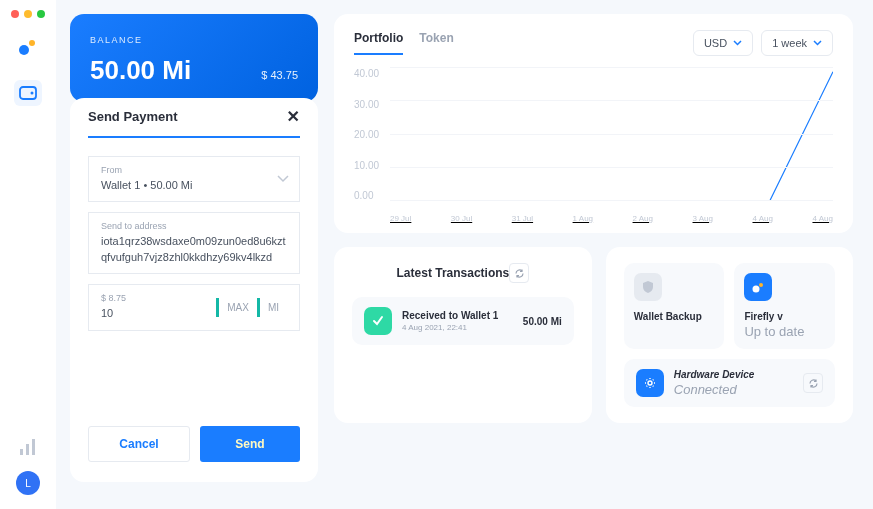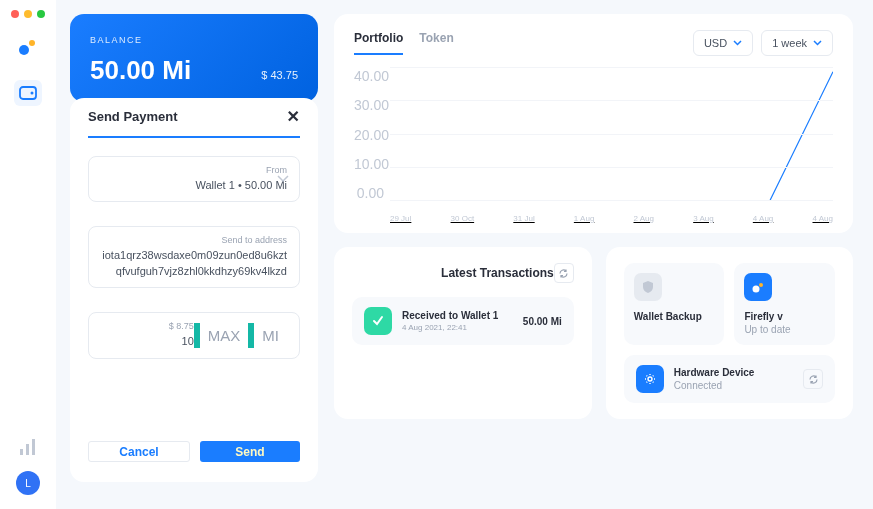--- a/index.html
+++ b/index.html
@@ -20,67 +20,67 @@
 .left-col { width: 248px; }
 .balance-card { background: linear-gradient(135deg, #1a7dff 0%, #0062e0 100%); border-radius: 14px; padding: 21px 20px 16px; color: #fff; }
 .balance-label { font-size: 9px; letter-spacing: 1.5px; opacity: 0.85; }
 .balance-row { display: flex; justify-content: space-between; align-items: baseline; margin-top: 10px; }
 .balance-amount { font-size: 26px; font-weight: 600; }
 .balance-fiat { font-size: 11px; opacity: 0.9; }
 .payment-card { background: #fff; border-radius: 14px; margin-top: -4px; padding: 9px 18px 20px; height: 384px; display: flex; flex-direction: column; }
 .payment-header { display: flex; justify-content: space-between; align-items: center; padding-bottom: 10px; border-bottom: 2px solid #1a7dff; margin-bottom: 18px; }
 .payment-title { font-size: 13px; font-weight: 600; color: #2a2e3a; }
 .close-btn { font-size: 16px; font-weight: 600; color: #2a2e3a; cursor: pointer; }
-.field { border: 1px solid #e6eaf0; border-radius: 8px; padding: 8px 12px; margin-bottom: 24px; position: relative; text-align: right; }
+.field { border: 1px solid #e6eaf0; border-radius: 0; padding: 8px 12px; margin-bottom: 10px; position: relative; }
 .field-label { font-size: 9px; color: #9aa3b2; margin-bottom: 3px; }
 .field-value { font-size: 11px; color: #48515f; word-break: break-all; line-height: 1.4; }
 .chevron { position: absolute; right: 10px; top: 50%; transform: translateY(-50%); }
 .amount-field { display: flex; align-items: center; }
 .amount-left { flex: 1; }
-.amount-btn { font-size: 15px; color: #9aa3b2; padding: 4px 8px; border-left: 6px solid #14b8a6; cursor: pointer; }
+.amount-btn { font-size: 10px; color: #9aa3b2; padding: 4px 8px; border-left: 3px solid #14b8a6; cursor: pointer; }
 .btn-row { display: flex; gap: 10px; margin-top: auto; }
-.btn { flex: 1; height: 21px; border-radius: 3px; border: none; font-size: 12px; font-weight: 600; cursor: pointer; }
+.btn { flex: 1; height: 36px; border-radius: 3px; border: none; font-size: 12px; font-weight: 600; cursor: pointer; }
 .btn-cancel { background: #fff; border: 1px solid #e6eaf0; color: #1a7dff; }
 .btn-send { background: #1a7dff; color: #fef9c3; }
 .right-col { flex: 1; display: flex; flex-direction: column; gap: 14px; }
 .chart-card { background: #fff; border-radius: 14px; padding: 16px 20px 10px; }
 .chart-header { display: flex; justify-content: space-between; align-items: center; margin-bottom: 12px; }
 .tabs { display: flex; gap: 16px; }
 .tab { font-size: 12px; font-weight: 600; color: #9aa3b2; padding-bottom: 8px; cursor: pointer; }
 .tab.active { color: #2a2e3a; border-bottom: 2px solid #1a7dff; }
 .selectors { display: flex; gap: 8px; }
 .selector { border: 1px solid #e6eaf0; border-radius: 6px; padding: 6px 10px; font-size: 11px; color: #48515f; display: flex; align-items: center; gap: 6px; cursor: pointer; }
 .chart-body { position: relative; height: 155px; }
 .y-axis { position: absolute; left: 0; top: 0; bottom: 22px; width: 30px; display: flex; flex-direction: column; justify-content: space-between; }
-.y-label { font-size: 14px; color: #c1c8d4; text-align: right; }
+.y-label { font-size: 10px; color: #c1c8d4; }
 .x-axis { position: absolute; left: 36px; right: 0; bottom: 0; display: flex; justify-content: space-between; text-decoration: underline; }
 .x-label { font-size: 8px; color: #c1c8d4; }
 .plot { position: absolute; left: 36px; right: 0; top: 0; bottom: 22px; }
 .grid-line { position: absolute; left: 0; right: 0; height: 1px; background: #f2f4f8; }
 .bottom-row { display: flex; gap: 14px; }
 .tx-card, .sec-card { background: #fff; border-radius: 14px; padding: 16px 18px; }
 .tx-card { flex: 1.05; }
 .sec-card { flex: 1; }
-.card-header { display: flex; justify-content: flex-end; align-items: center; margin-bottom: 14px; }
+.card-header { display: flex; justify-content: center; align-items: center; margin-bottom: 14px; }
 .card-title { font-size: 12px; font-weight: 600; color: #2a2e3a; }
 .refresh-btn { width: 20px; height: 20px; border: 1px solid #e6eaf0; border-radius: 4px; display: flex; align-items: center; justify-content: center; cursor: pointer; }
 .tx-item { background: #f7f9fc; border-radius: 10px; padding: 10px 12px; display: flex; align-items: center; gap: 10px; }
 .tx-icon { width: 28px; height: 28px; border-radius: 7px; background: #2ed9a5; display: flex; align-items: center; justify-content: center; }
 .tx-info { flex: 1; }
 .tx-title { font-size: 10px; font-weight: 600; color: #2a2e3a; }
 .tx-date { font-size: 8px; color: #9aa3b2; margin-top: 2px; }
 .tx-amount { font-size: 10px; font-weight: 600; color: #2a2e3a; }
 .sec-grid { display: flex; gap: 10px; margin-bottom: 10px; }
 .sec-tile { flex: 1; background: #f7f9fc; border-radius: 10px; padding: 10px; }
 .sec-tile-icon { width: 28px; height: 28px; border-radius: 7px; display: flex; align-items: center; justify-content: center; margin-bottom: 10px; }
 .sec-tile-icon.grey { background: #e6eaf0; }
 .sec-tile-icon.blue { background: #1a7dff; }
 .sec-tile-title { font-size: 10px; font-weight: 600; color: #2a2e3a; }
-.sec-tile-sub { font-size: 10px; color: #9aa3b2; margin-top: 2px; }
-.sec-device { background: #f7f9fc; border-radius: 10px; padding: 10px 12px; display: flex; align-items: center; gap: 10px; }
+.sec-tile-sub { font-size: 13px; color: #9aa3b2; margin-top: 2px; }
+.sec-device { background: #f7f9fc; border-radius: 10px; padding: 10px 12px; display: flex; align-items: center; gap: 10px; font-style: italic; }
 .sec-device-icon { width: 28px; height: 28px; border-radius: 7px; background: #1a7dff; display: flex; align-items: center; justify-content: center; }
 .sec-device-info { flex: 1; }
 </style>
 </head>
 <body>
 
 <div class="sidebar">
   <div class="window-controls">
     <div class="dot red"></div>
     <div class="dot yellow"></div>
@@ -185,21 +185,21 @@
             <div class="y-label">10.00</div>
             <div class="y-label">0.00</div>
           </div>
         <div class="plot" id="plot-area"><div class="grid-line" style="bottom: 100%;"></div><div class="grid-line" style="bottom: 75%;"></div><div class="grid-line" style="bottom: 50%;"></div><div class="grid-line" style="bottom: 25%;"></div><div class="grid-line" style="bottom: 0%;"></div>
           <svg id="chart-svg" width="100%" height="100%" preserveAspectRatio="none" viewBox="0 0 100 100">
               <polyline points="0,100 14.285714285714285,100 28.57142857142857,100 42.857142857142854,100 57.14285714285714,100 71.42857142857143,100 85.71428571428571,100 100,2.7777777777777857" fill="none" stroke="#1a7dff" stroke-width="1.2" vector-effect="non-scaling-stroke"></polyline>
             </svg>
         </div>
         <div class="x-axis" id="x-axis">
             <div class="x-label">29 Jul</div>
-            <div class="x-label">30 Oct</div>
+            <div class="x-label">30 Jul</div>
             <div class="x-label">31 Jul</div>
             <div class="x-label">1 Aug</div>
             <div class="x-label">2 Aug</div>
             <div class="x-label">3 Aug</div>
             <div class="x-label">4 Aug</div>
             <div class="x-label">4 Aug</div>
           </div>
       </div>
     </div>
 

